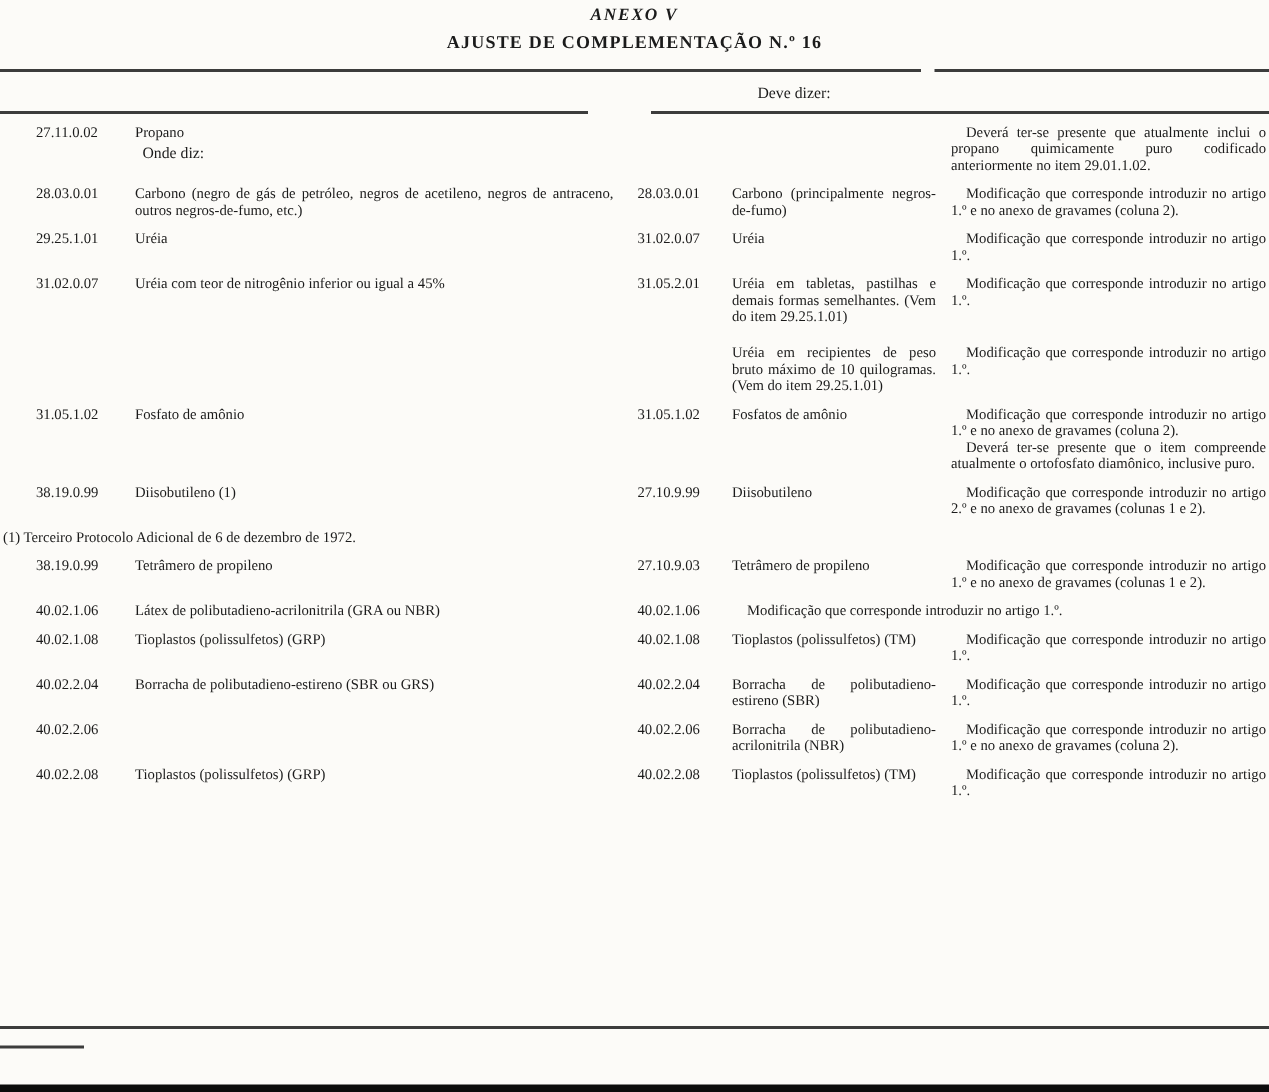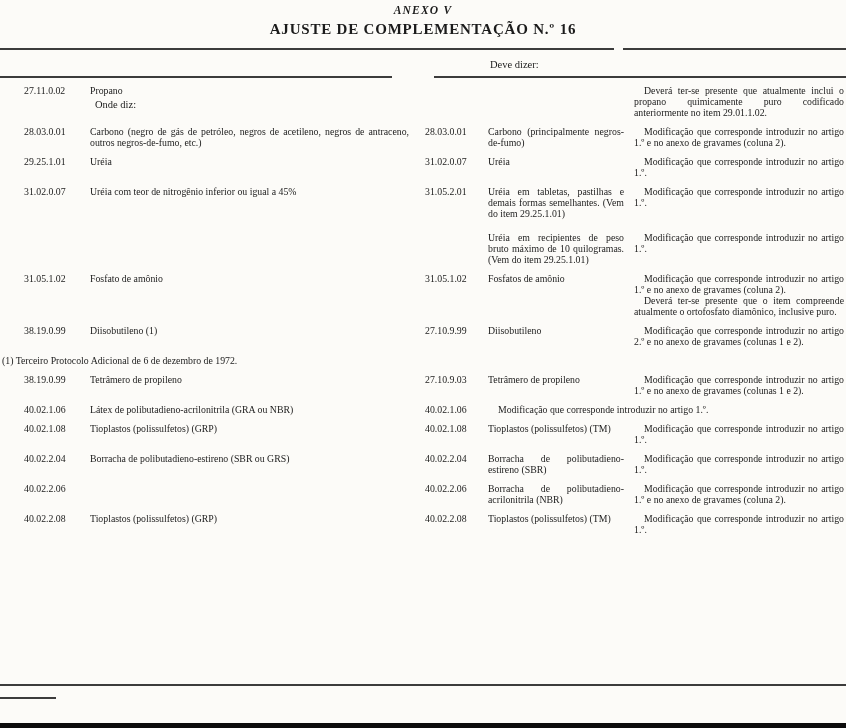--- a/index.html
+++ b/index.html
@@ -12,31 +12,31 @@
     overflow: hidden;
   }
   .doc { padding-top: 4px; }
 
   .title {
     text-align: center; font-style: italic; font-weight: bold;
     font-size: 11.5px; letter-spacing: 1.2px;
   }
   .subtitle {
     text-align: center; font-weight: bold;
-    font-size: 15px; letter-spacing: 0.8px; margin-top: 5px;
+    font-size: 12px; letter-spacing: 0.8px; margin-top: 5px;
   }
 
   .rule-top { margin-top: 10px; height: 2px; display: flex; }
   .rule-top .seg1 { width: 614px; background: #3c3c3c; height: 2px; }
   .rule-top .gap  { width: 9px; }
   .rule-top .seg2 { flex: 1; background: #3c3c3c; height: 2px; }
 
   .colheads { position: relative; height: 26px; font-size: 10.5px; }
   .colheads .h1 { position: absolute; left: 95px;  top: 9px; margin-top: 40px; }
-  .colheads .h2 { position: absolute; left: 490px; top: 9px; text-align: center; }
+  .colheads .h2 { position: absolute; left: 505px; top: 9px; text-align: center; }
 
   .rule-mid { height: 2px; display: flex; }
   .rule-mid .seg1 { width: 392px; background: #3c3c3c; height: 2px; }
   .rule-mid .gap  { width: 42px; }
   .rule-mid .seg2 { flex: 1; background: #3c3c3c; height: 2px; }
 
   .table-body {
     padding-top: 7px;
     font-size: 9.8px; line-height: 11px;
     height: 600px; overflow: hidden;

